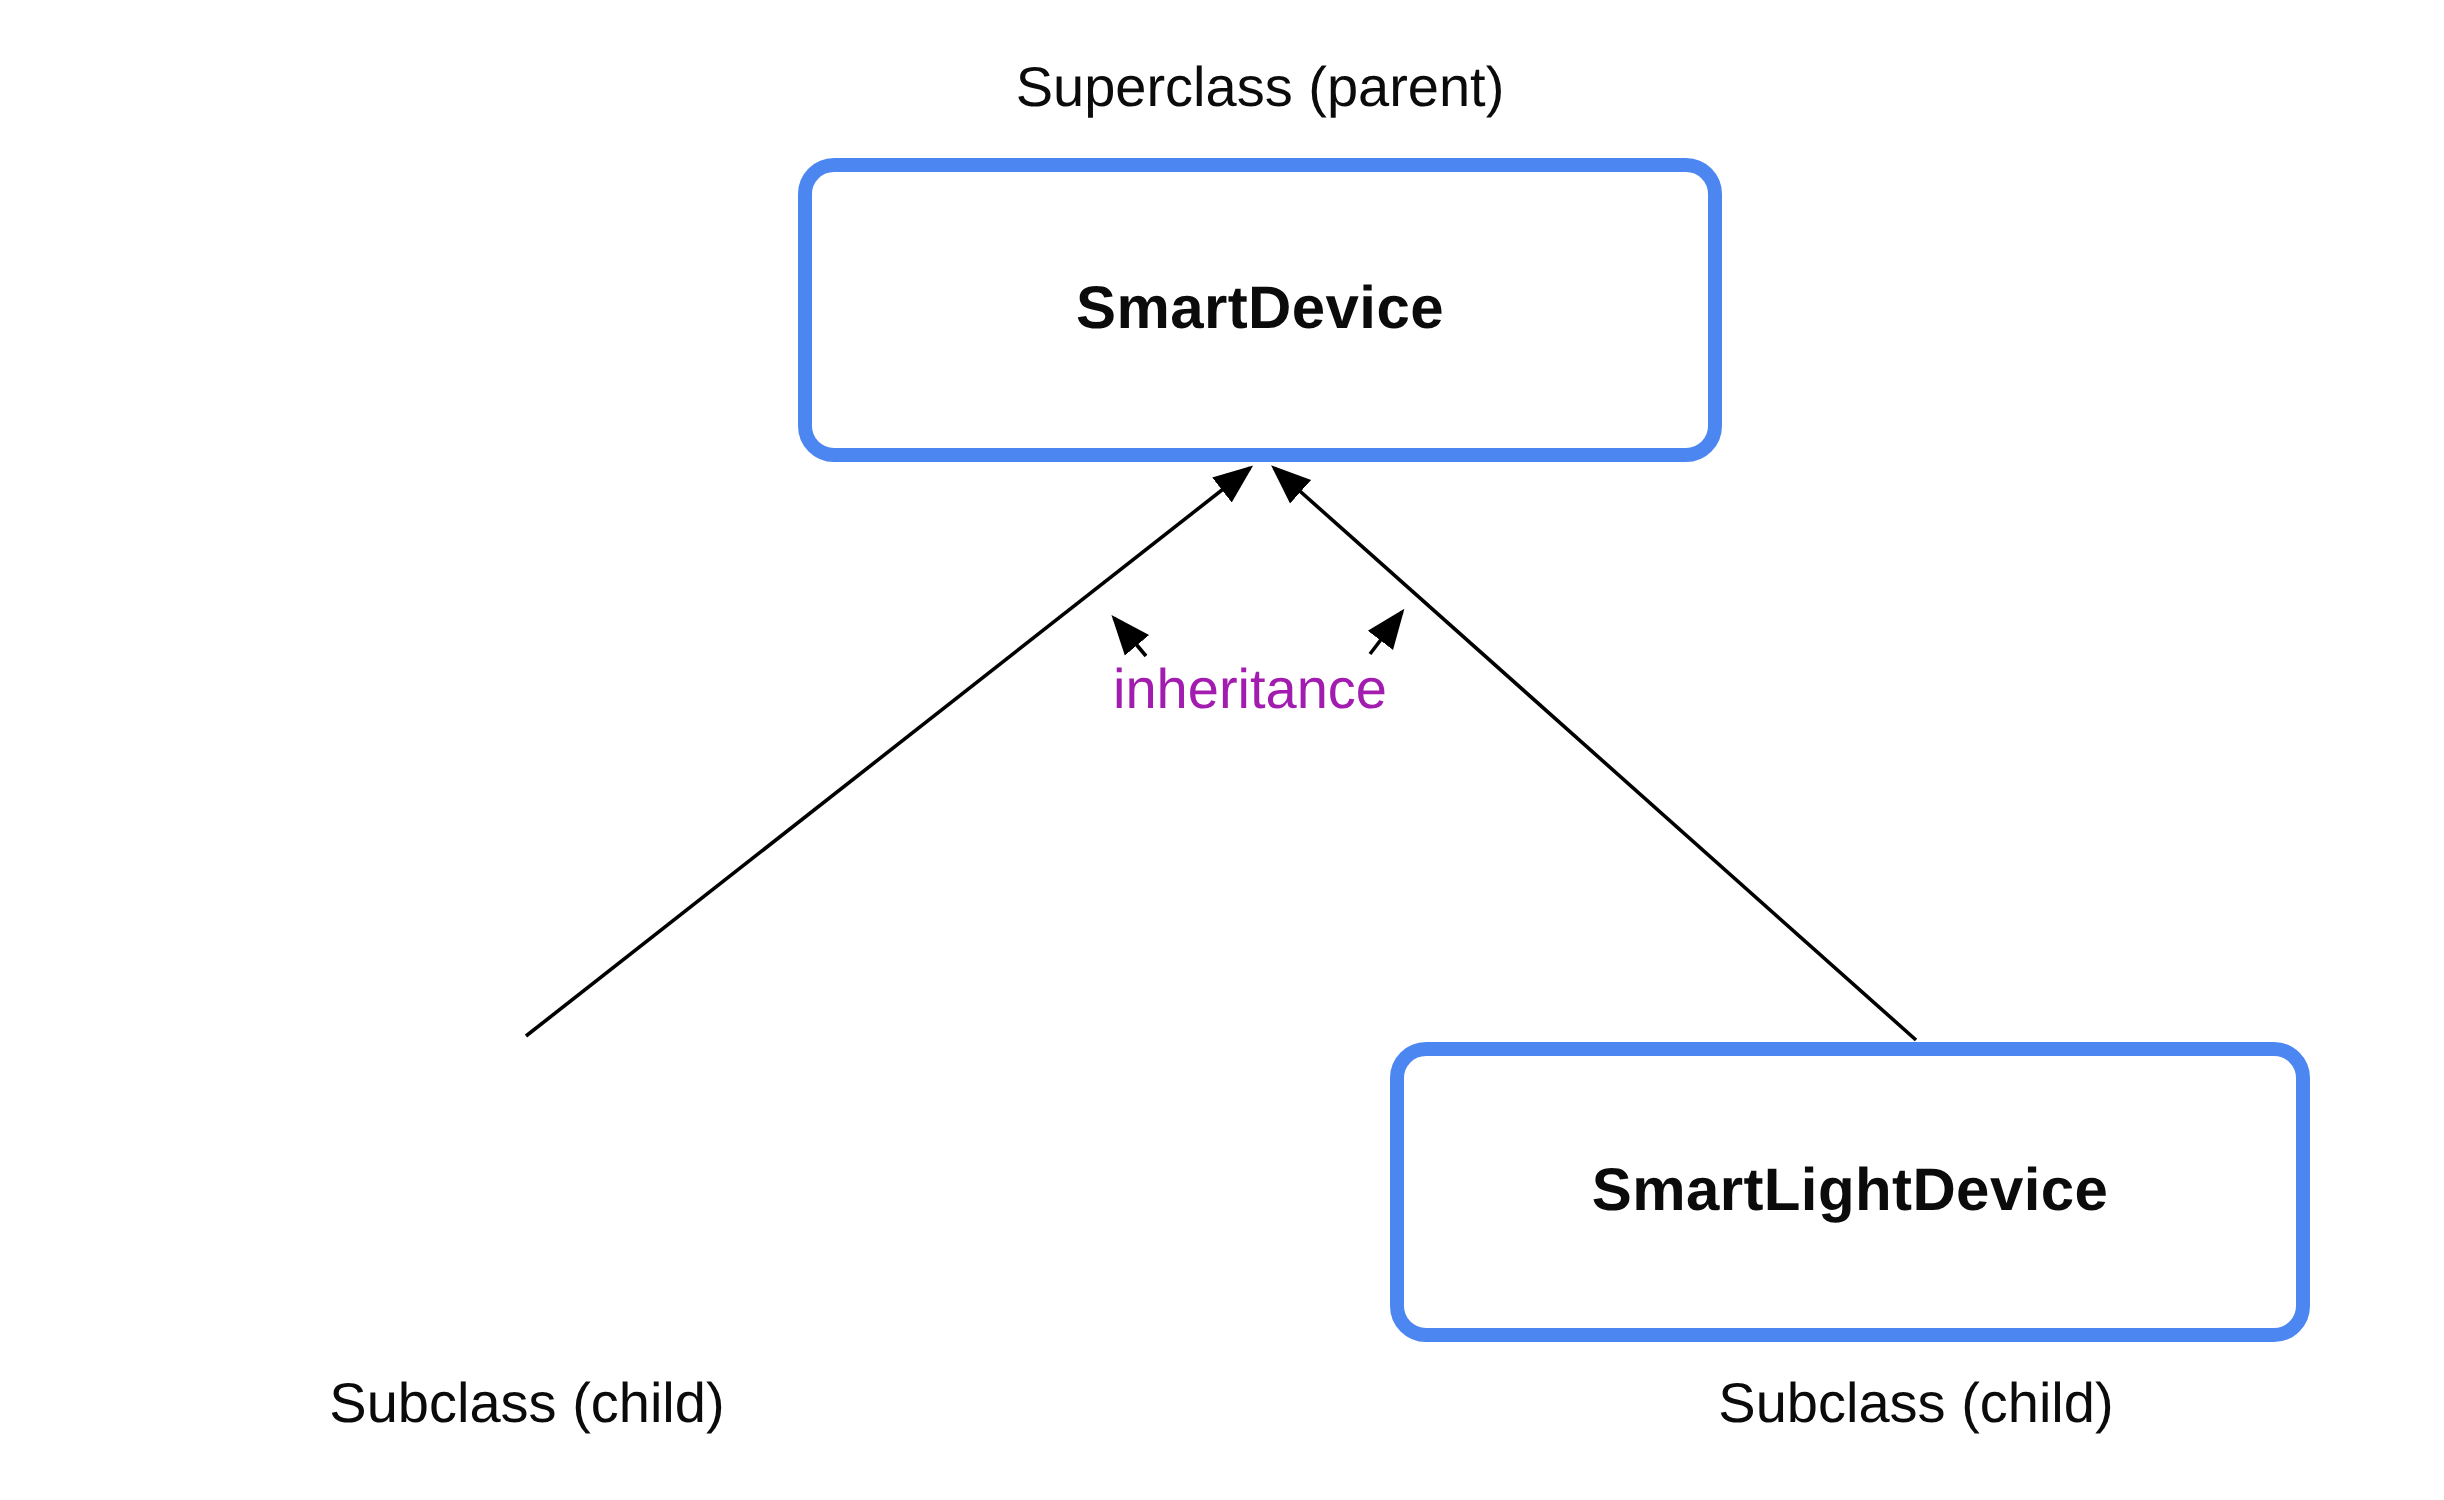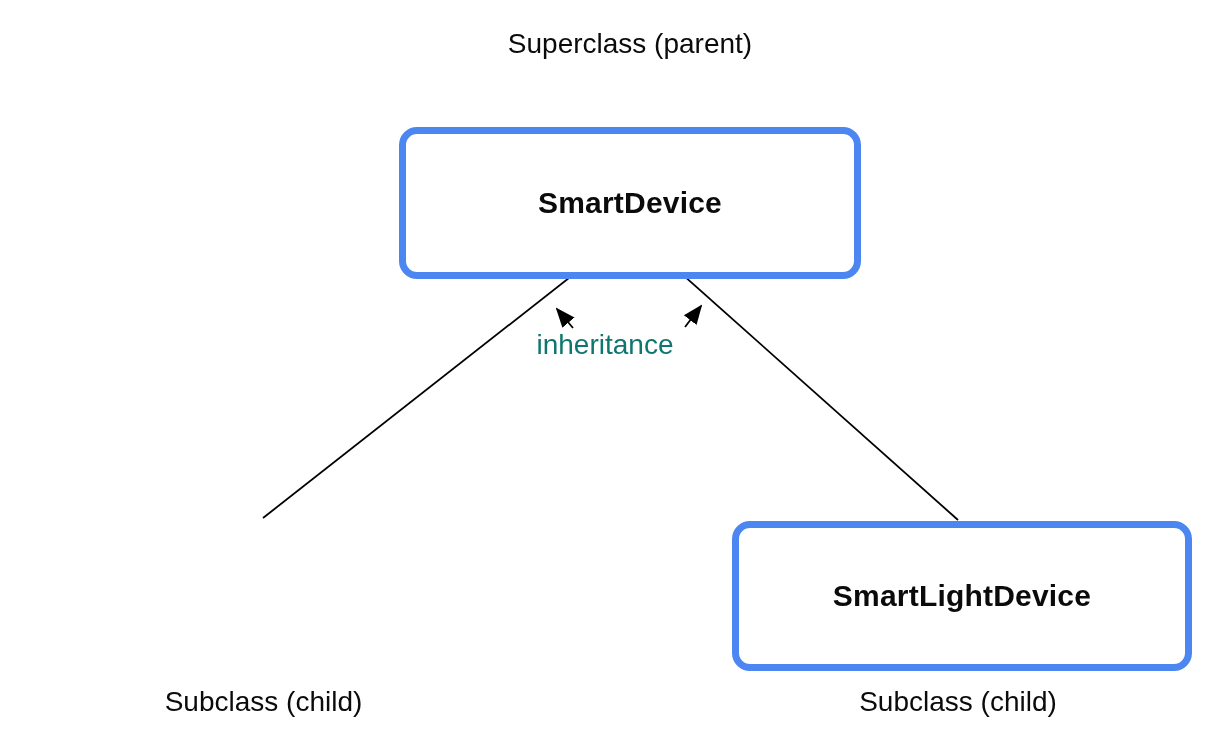--- a/index.html
+++ b/index.html
@@ -33,43 +33,43 @@
     align-items: center;
     justify-content: center;
     z-index: 2;
   }
   .class-box .class-name {
     font-size: 30px;
     font-weight: 600;
     letter-spacing: 0.2px;
     color: #0b0b0b;
   }
-  .box-superclass { left: 399px; top: 79px;  width: 462px; height: 152px; margin-top: 48px; }
+  .box-superclass { left: 399px; top: 79px;  width: 462px; height: 152px; }
   .box-subclass-left  { left: 33px;  top: 518px; width: 461px; height: 152px; }
-  .box-subclass-right { left: 732px; top: 521px; width: 460px; height: 150px; }
+  .box-subclass-right { left: 695px; top: 521px; width: 460px; height: 150px; }
   .caption {
     position: absolute;
     text-align: center;
     font-size: 28px;
     font-weight: 400;
     color: #0b0b0b;
     z-index: 2;
   }
   .caption-superclass { left: 399px; top: 28px;  width: 462px; }
   .caption-sub-left   { left: 33px;  top: 686px; width: 461px; }
   .caption-sub-right  { left: 728px; top: 686px; width: 460px; }
   .caption-inheritance {
     position: absolute;
-    left: 504px;
+    left: 524px;
     top: 329px;
     width: 202px;
     text-align: center;
     font-size: 28px;
     font-weight: 400;
-    color: #0f766e;
+    color: #a21caf;
     z-index: 2;
   }
 </style>
 </head>
 <body>
 
 <div class="canvas">
 
   <svg class="arrow-layer" width="1222" height="750" viewBox="0 0 1222 750" xmlns="http://www.w3.org/2000/svg">
     <defs>

